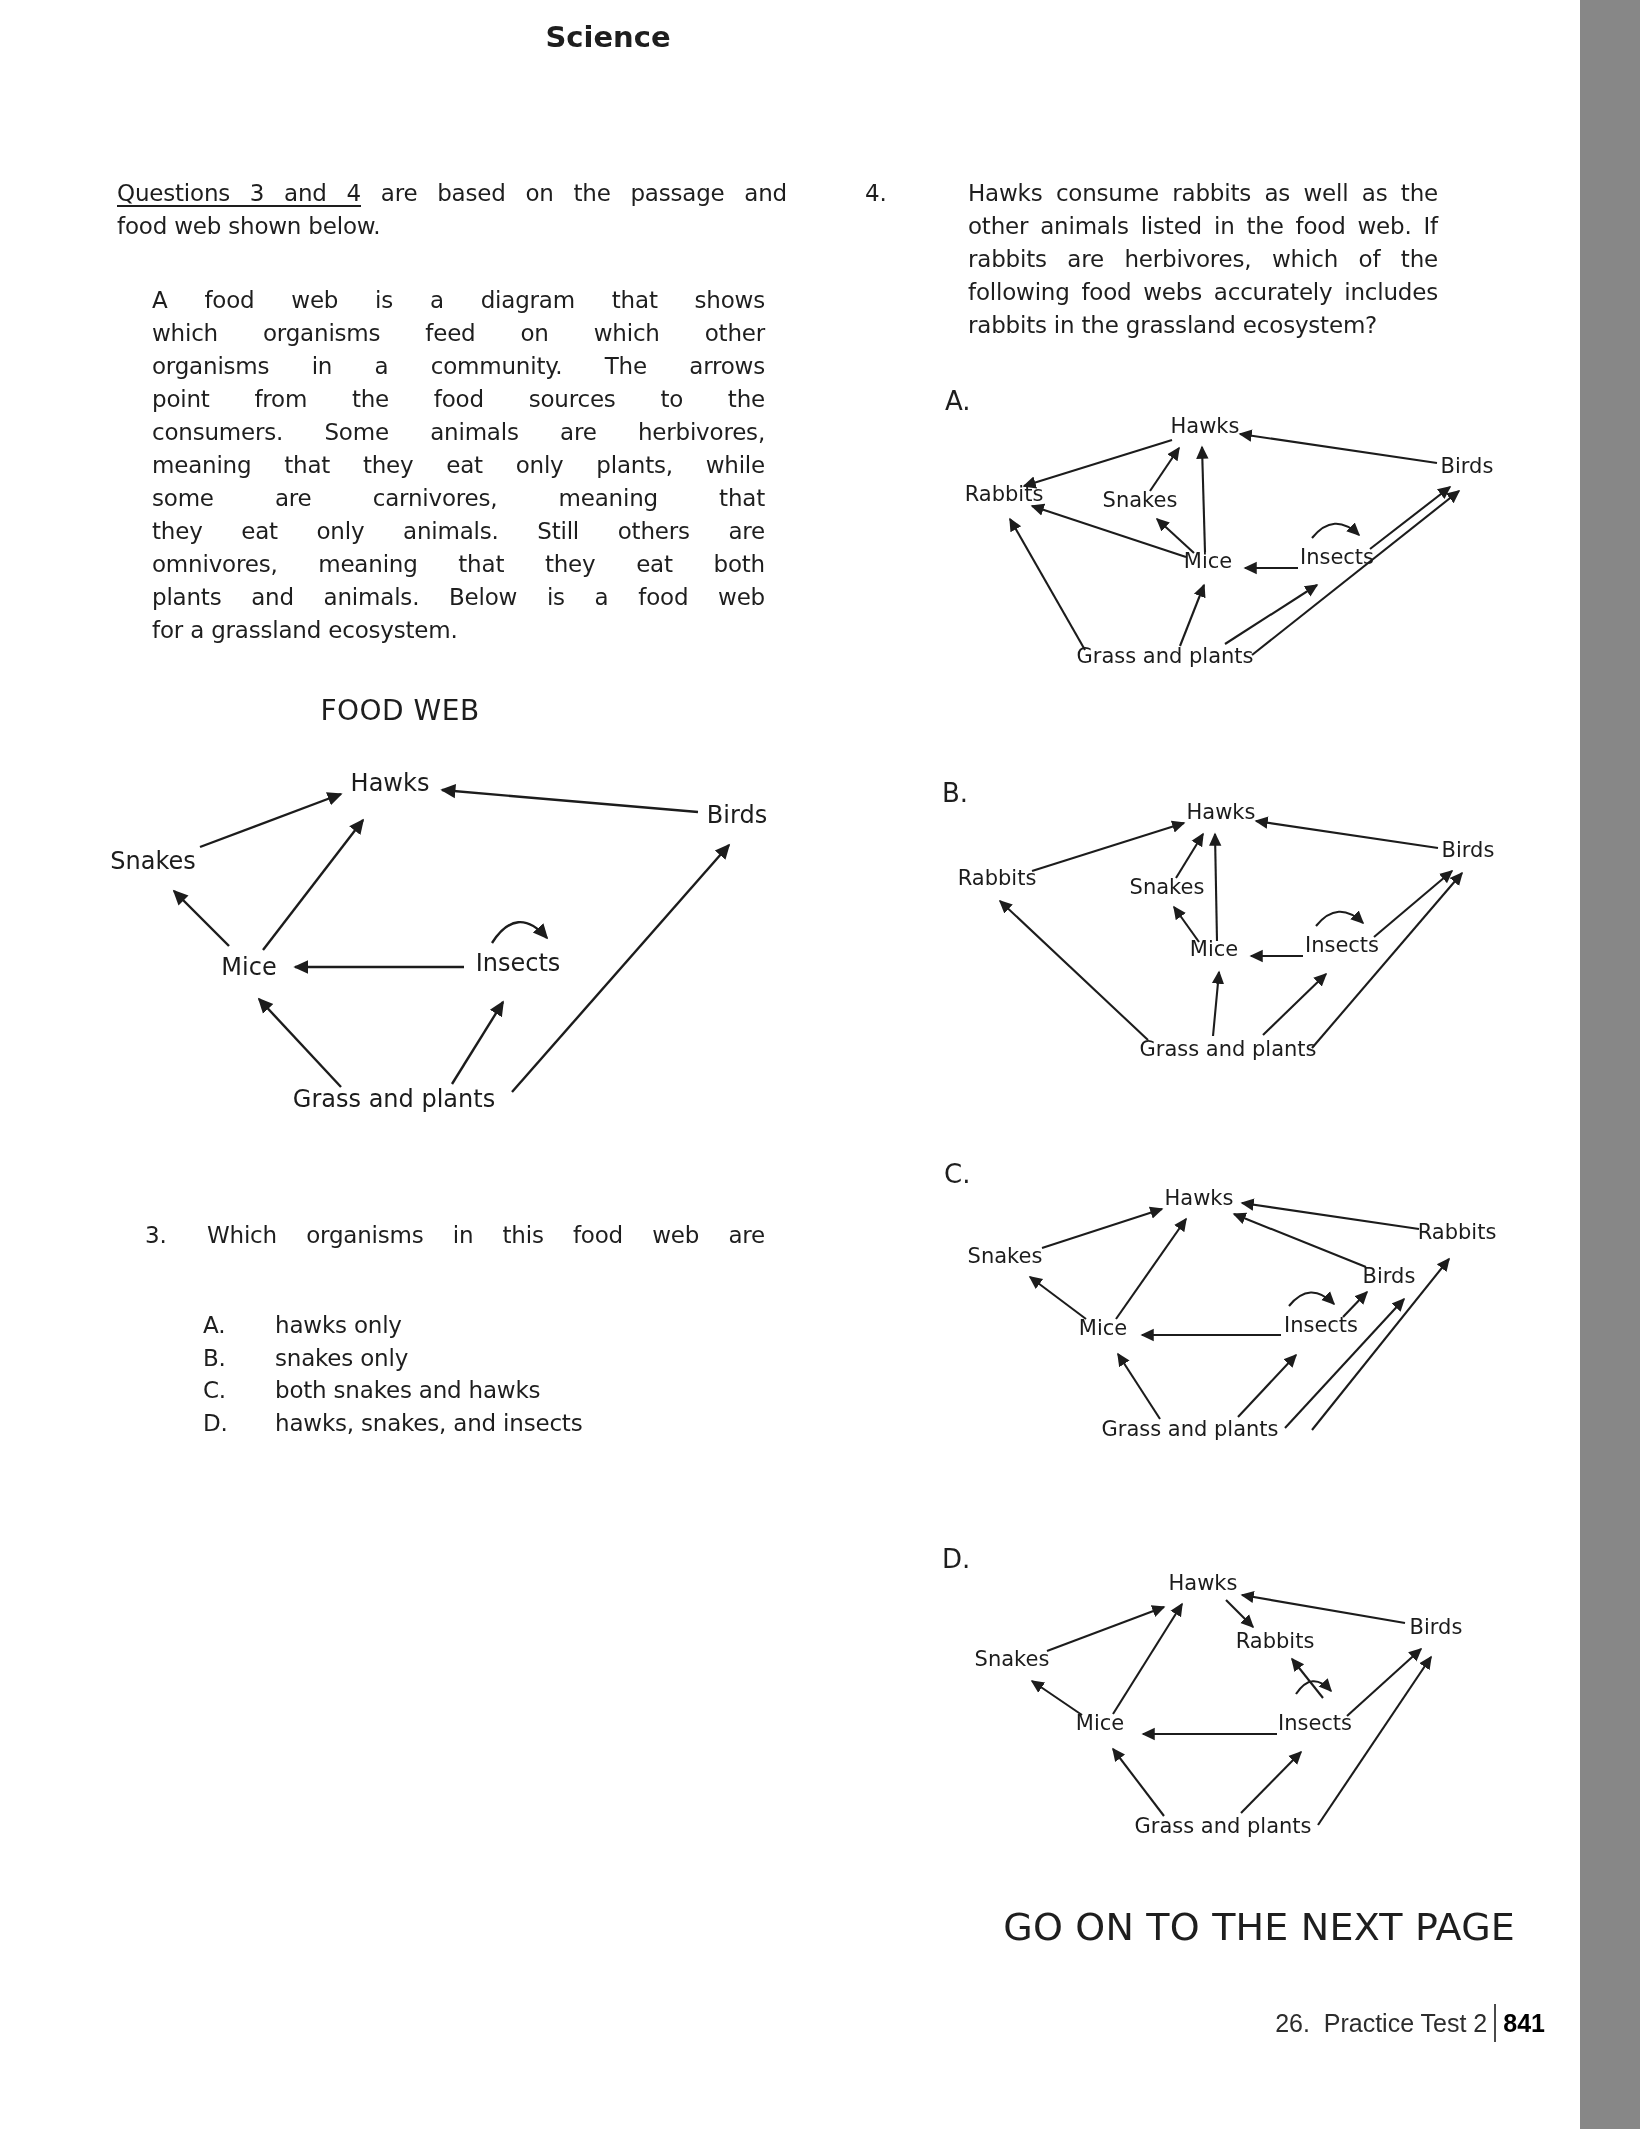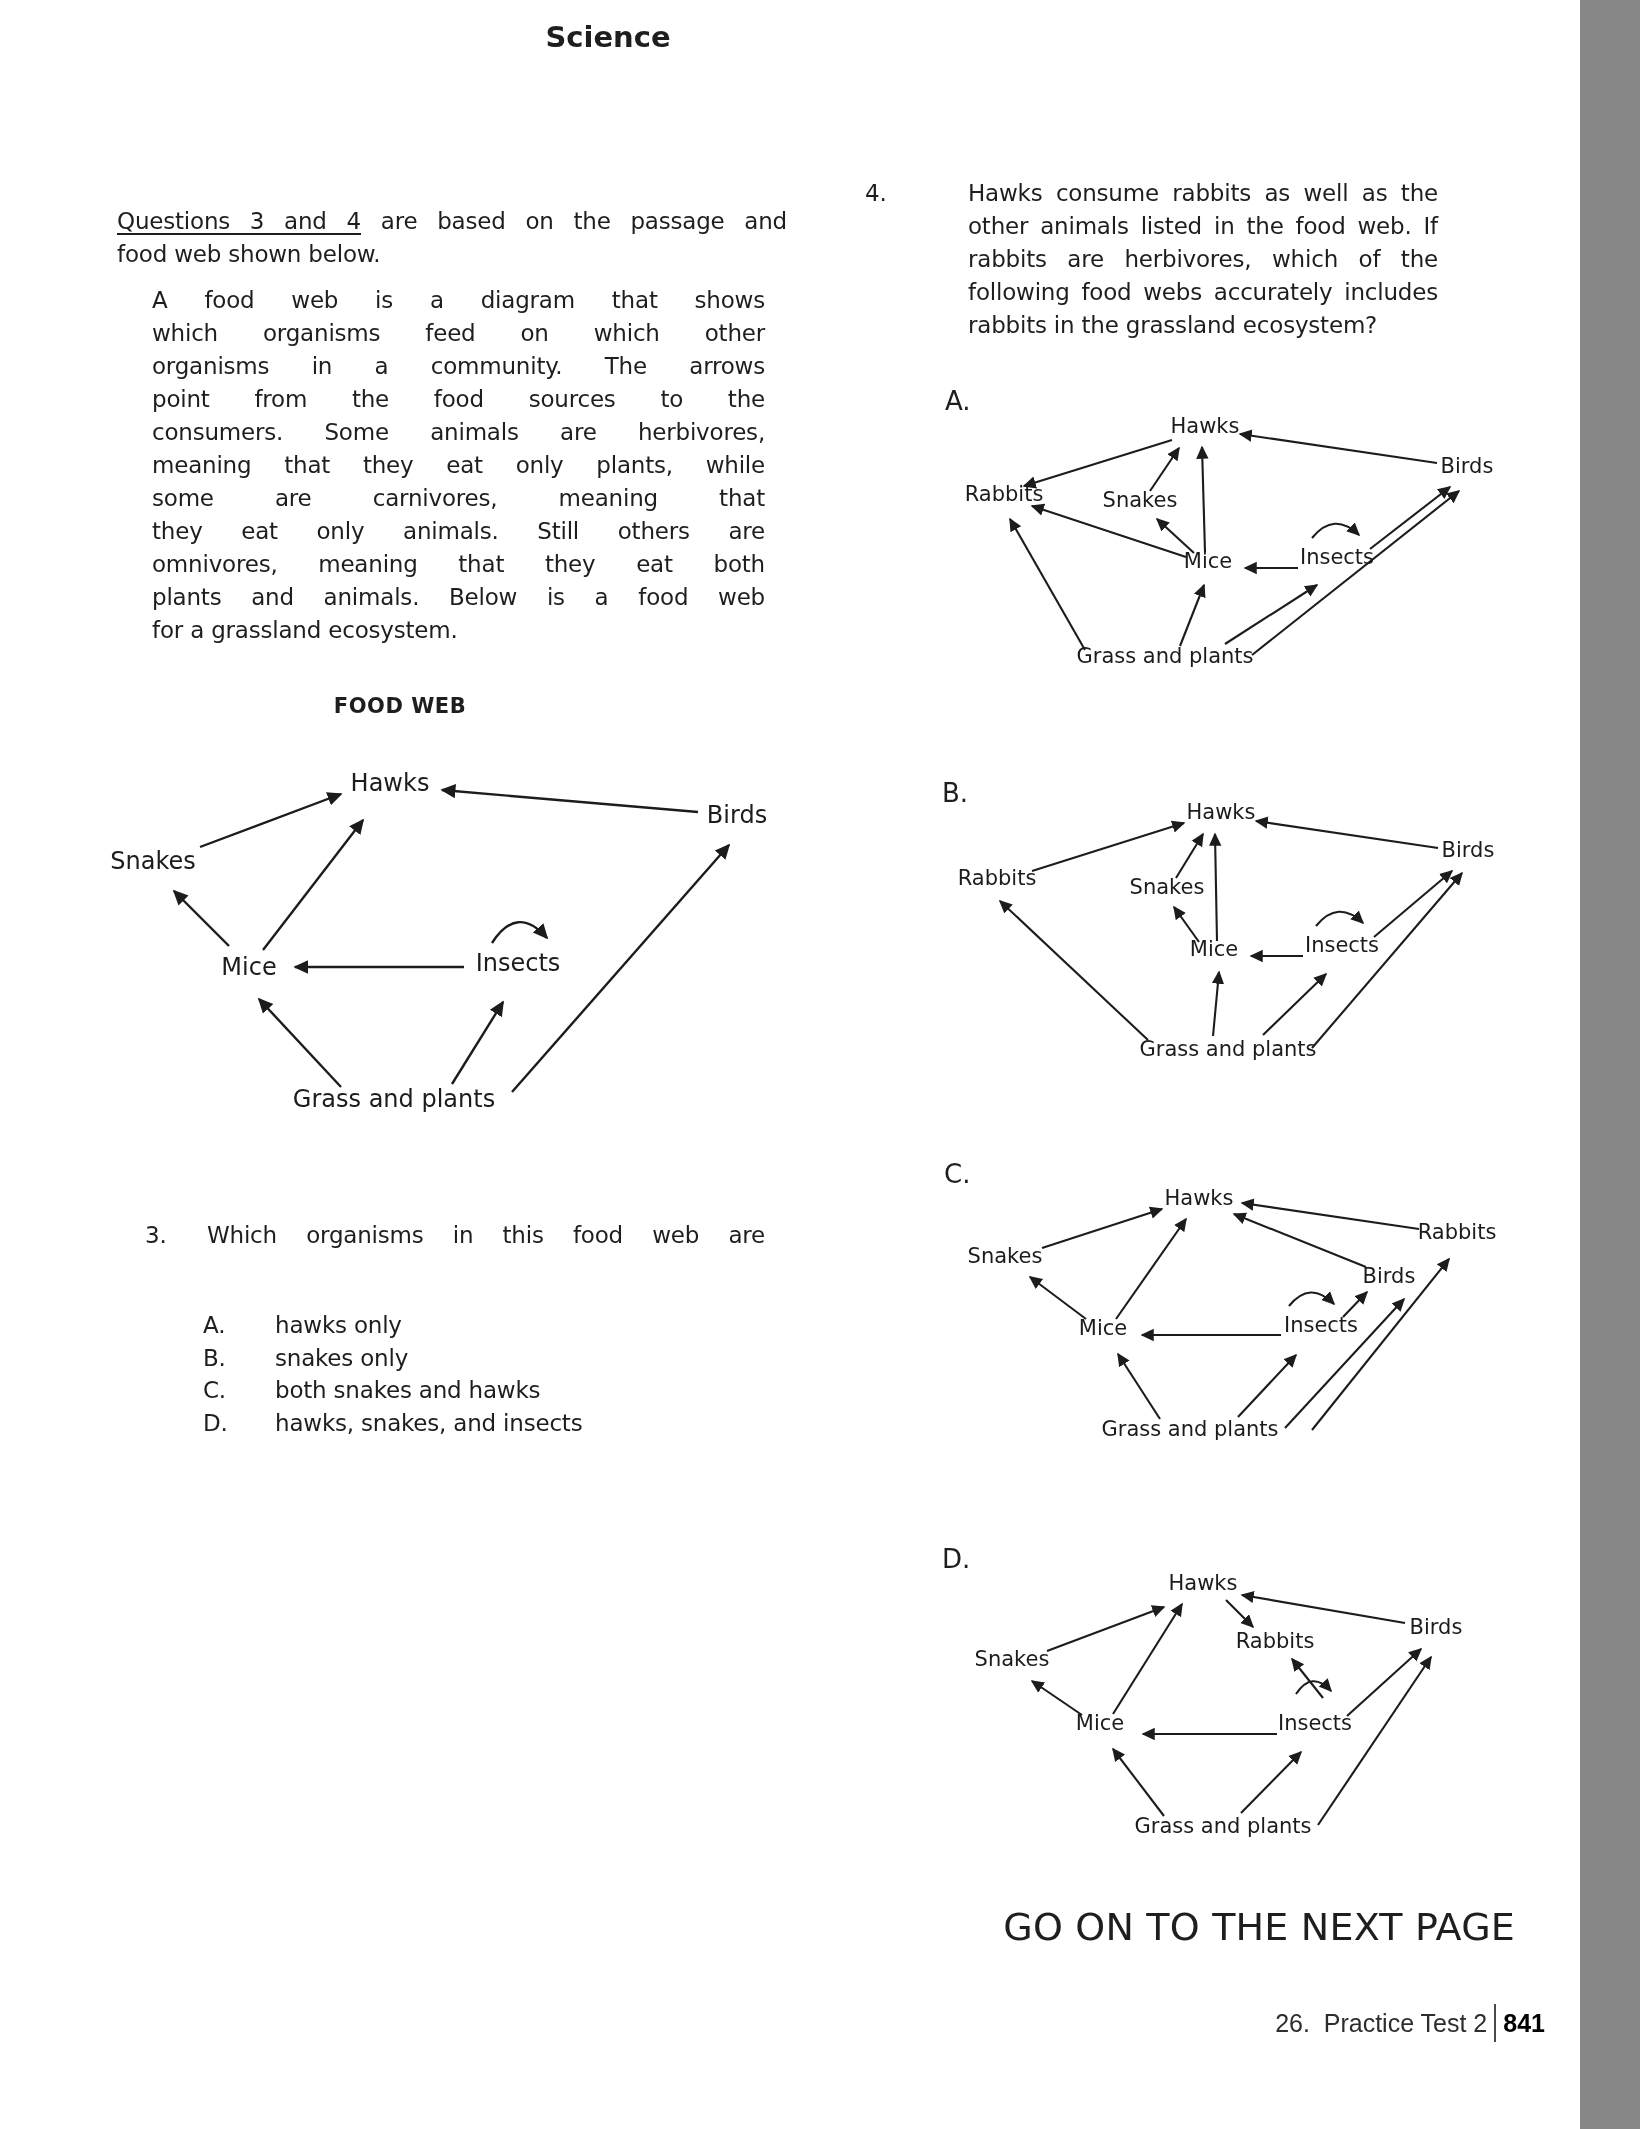--- a/index.html
+++ b/index.html
@@ -6,42 +6,42 @@
   body{
     width:1640px;height:2129px;position:relative;background:#ffffff;
     font-family:"DejaVu Sans",sans-serif;color:#1e1e1e;overflow:hidden;
   }
   .abs{position:absolute;}
   .title{font-size:29px;font-weight:bold;text-align:center;}
   .body-text{font-size:23px;line-height:33px;letter-spacing:-0.2px;}
   .jline{text-align:justify;text-align-last:justify;white-space:nowrap;}
   .nline{white-space:nowrap;}
   u{text-underline-offset:4px;text-decoration-thickness:2px;}
-  .heading{font-size:21px;font-weight:bold;letter-spacing:0.5px;text-align:center;}
+  .heading{font-size:28px;font-weight:normal;letter-spacing:0.5px;text-align:center;}
   .opt-row{display:flex;height:32.5px;align-items:baseline;}
   .opt-letter{width:72px;flex:0 0 72px;}
   .goon{font-size:38px;font-weight:normal;letter-spacing:0.2px;white-space:nowrap;text-align:right;}
   .footer{display:flex;align-items:center;gap:7px;font-family:"Liberation Sans",sans-serif;}
   .footer-section{font-size:25px;color:#2d2d2d;white-space:pre;}
   .footer-bar{width:2px;height:38px;background:#4a4a4a;}
   .footer-page{font-size:25px;font-weight:bold;color:#000000;}
   .sidebar{top:0;right:0;width:60px;height:2129px;}
   #overlay{position:absolute;left:0;top:0;width:1640px;height:2129px;pointer-events:none;}
   .edge{stroke:#1c1c1c;fill:none;}
   .node-label{fill:#1c1c1c;text-anchor:middle;font-family:"DejaVu Sans",sans-serif;}
   .diagram-letter{fill:#1e1e1e;font-family:"DejaVu Sans",sans-serif;font-size:26px;}
 </style>
 </head>
 <body style="color: rgb(30, 30, 30);">
 
 <div class="abs sidebar" style="background: rgb(135, 135, 135);"></div>
 
 <div class="abs title" style="left:458px;top:20px;width:300px;">Science</div>
 
-<div class="abs body-text" style="left:117px;top:177px;width:670px;margin-top:28px;">
+<div class="abs body-text" style="left:117px;top:177px;width:670px;">
   <div class="jline"><u>Questions 3 and 4</u><span> are based on the passage and</span></div>
   <div class="nline">food web shown below.</div>
 </div>
 
 <div class="abs body-text" style="left:152px;top:284px;width:613px;">
   <div class="jline">A food web is a diagram that shows</div>
   <div class="jline">which organisms feed on which other</div>
   <div class="jline">organisms in a community. The arrows</div>
   <div class="jline">point from the food sources to the</div>
   <div class="jline">consumers. Some animals are herbivores,</div>

